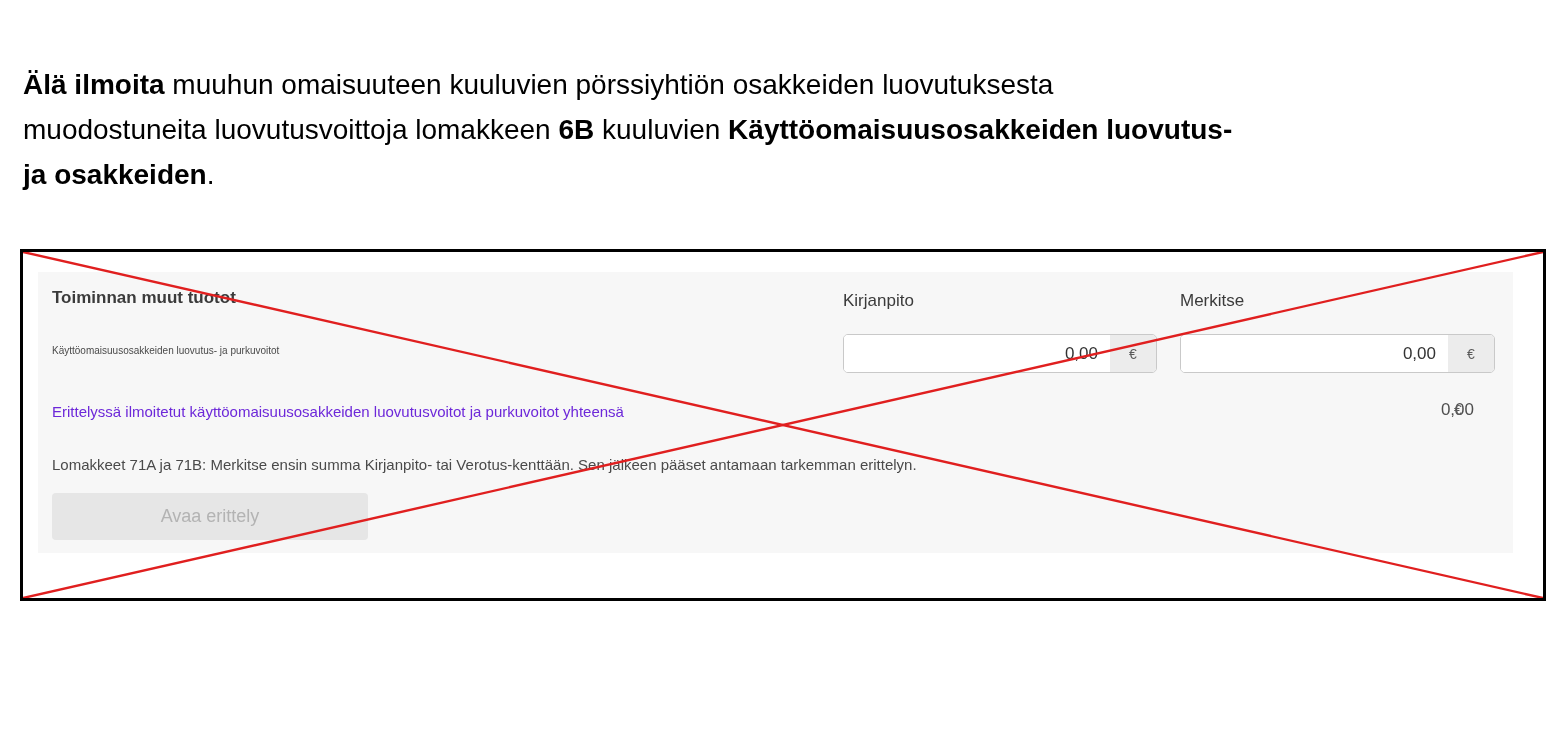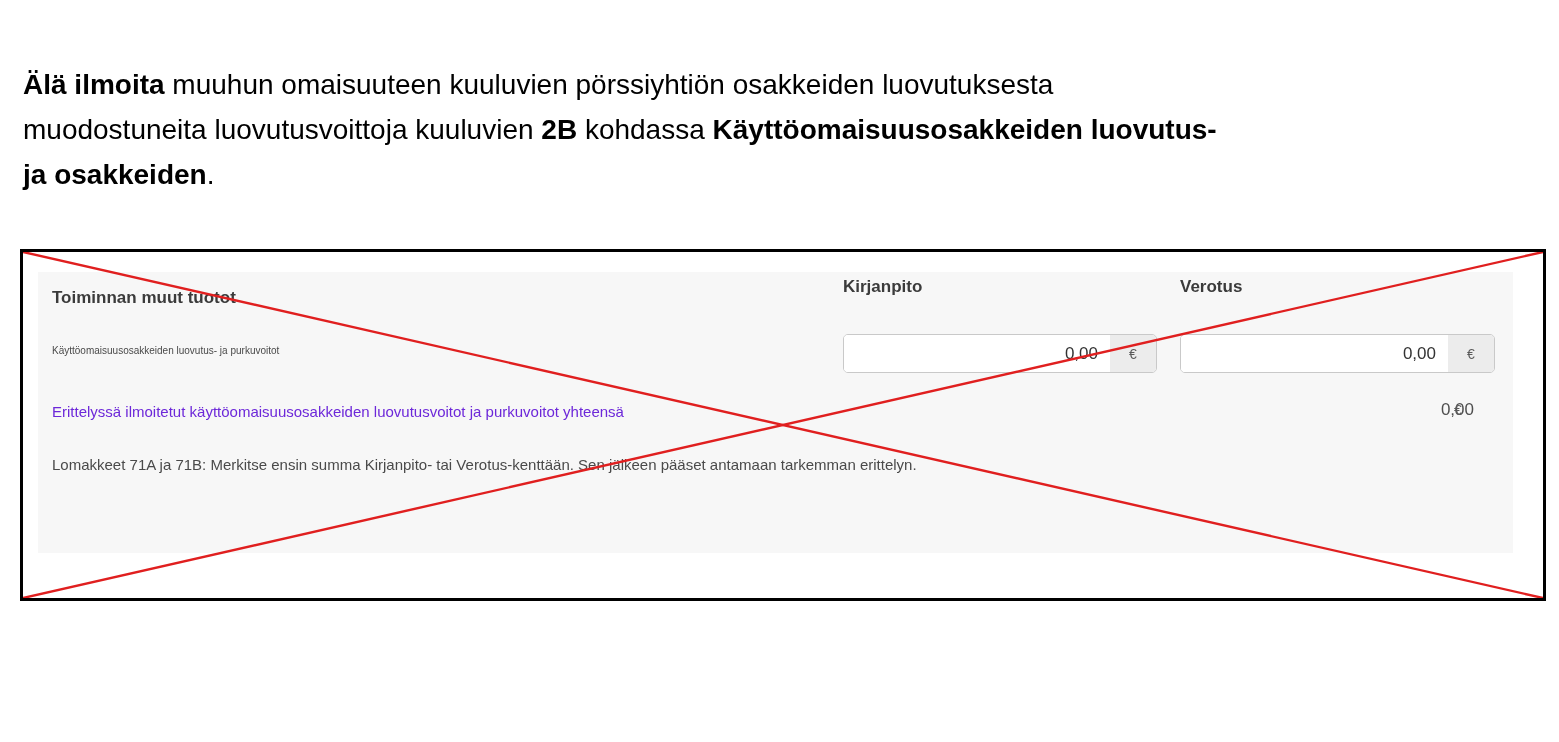--- a/index.html
+++ b/index.html
@@ -58,23 +58,23 @@
   .panel-title {
     position: absolute;
     left: 14px;
     top: 16px;
     font-size: 17px;
     font-weight: 700;
     color: #3b3b3b;
   }
   .col-header {
     position: absolute;
-    top: 5px;
-    font-size: 17px;
-    font-weight: 700;
+    top: 19px;
+    font-size: 17px;
+    font-weight: 400;
     color: #3b3b3b;
   }
   .col-header.kirjanpito { left: 805px; }
   .col-header.verotus   { left: 1142px; }
 
   .row1-label {
     position: absolute;
     left: 14px;
     top: 73px;
     font-size: 10px;
@@ -163,51 +163,52 @@
     color: #b3b3b3;
   }
 </style>
 </head>
 <body>
 
 <div class="page">
 
   <div class="heading">
     <div class="line"><span class="seg-bold">Älä ilmoita</span><span> muuhun omaisuuteen kuuluvien pörssiyhtiön osakkeiden luovutuksesta</span></div>
-    <div class="line"><span>muodostuneita luovutusvoittoja kuuluvien </span><span class="seg-bold">2B</span><span> kohdassa </span><span class="seg-bold">Käyttöomaisuusosakkeiden luovutus-</span></div>
+    <div class="line"><span>muodostuneita luovutusvoittoja lomakkeen </span><span class="seg-bold">6B</span><span> kuuluvien </span><span class="seg-bold">Käyttöomaisuusosakkeiden luovutus-</span></div>
     <div class="line"><span class="seg-bold">ja osakkeiden</span><span>.</span></div>
   </div>
 
   <div class="crossed-box">
 
     <div class="panel">
 
       <div class="panel-title">Toiminnan muut tuotot</div>
 
       <div class="col-header kirjanpito">Kirjanpito</div>
-      <div class="col-header verotus">Verotus</div>
+      <div class="col-header verotus">Merkitse</div>
 
       <div class="row1-label">Käyttöomaisuusosakkeiden luovutus- ja purkuvoitot</div>
 
       <div class="input-group g-kirjanpito">
         <input class="amount-input" type="text" value="0,00" style="">
         <span class="addon">€</span>
       </div>
 
       <div class="input-group g-verotus">
         <input class="amount-input" type="text" value="0,00" style="">
         <span class="addon">€</span>
       </div>
 
       <div class="row2-label">Erittelyssä ilmoitetut käyttöomaisuusosakkeiden luovutusvoitot ja purkuvoitot yhteensä</div>
       <div class="row2-value">0,00</div>
       <div class="row2-currency">€</div>
 
       <div class="note">Lomakkeet 71A ja 71B: Merkitse ensin summa Kirjanpito- tai Verotus-kenttään. Sen jälkeen pääset antamaan tarkemman erittelyn.</div>
 
+      <button class="open-details-btn" disabled="">Avaa erittely</button>
     </div>
 
     <svg class="cross-svg" viewBox="0 0 100 100" preserveAspectRatio="none">
       <line x1="0" y1="0" x2="100" y2="100" stroke="#e01f1f" stroke-width="2.4" vector-effect="non-scaling-stroke"></line>
       <line x1="100" y1="0" x2="0" y2="100" stroke="#e01f1f" stroke-width="2.4" vector-effect="non-scaling-stroke"></line>
     </svg>
 
   </div>
 
 </div>

